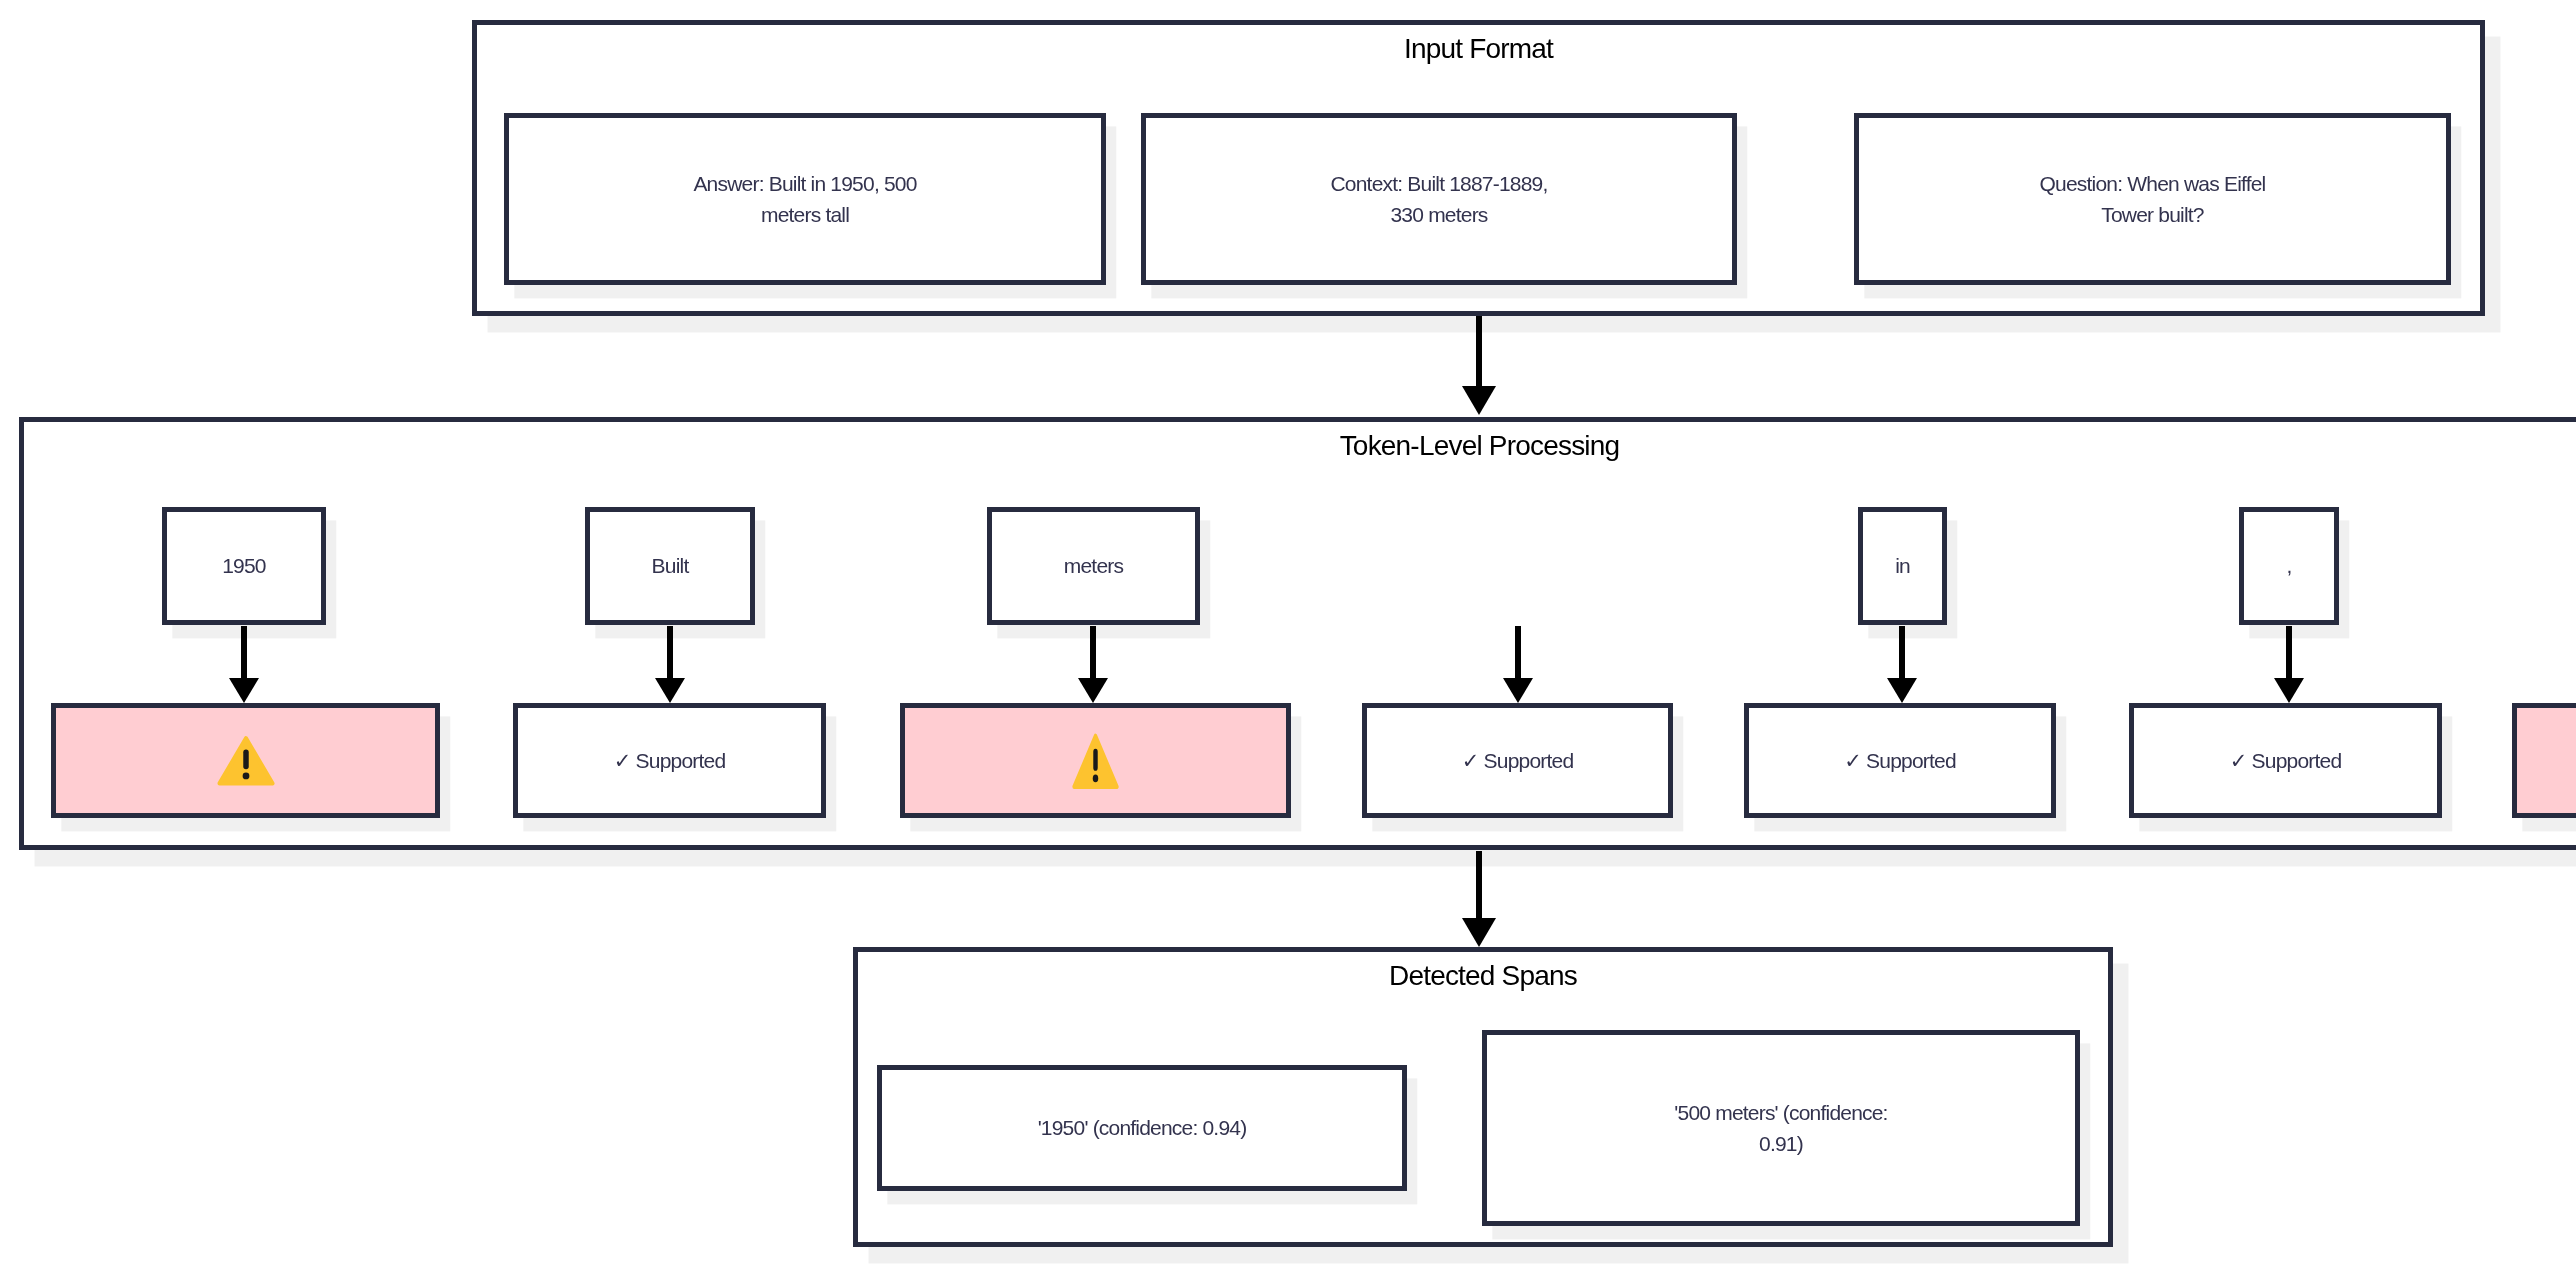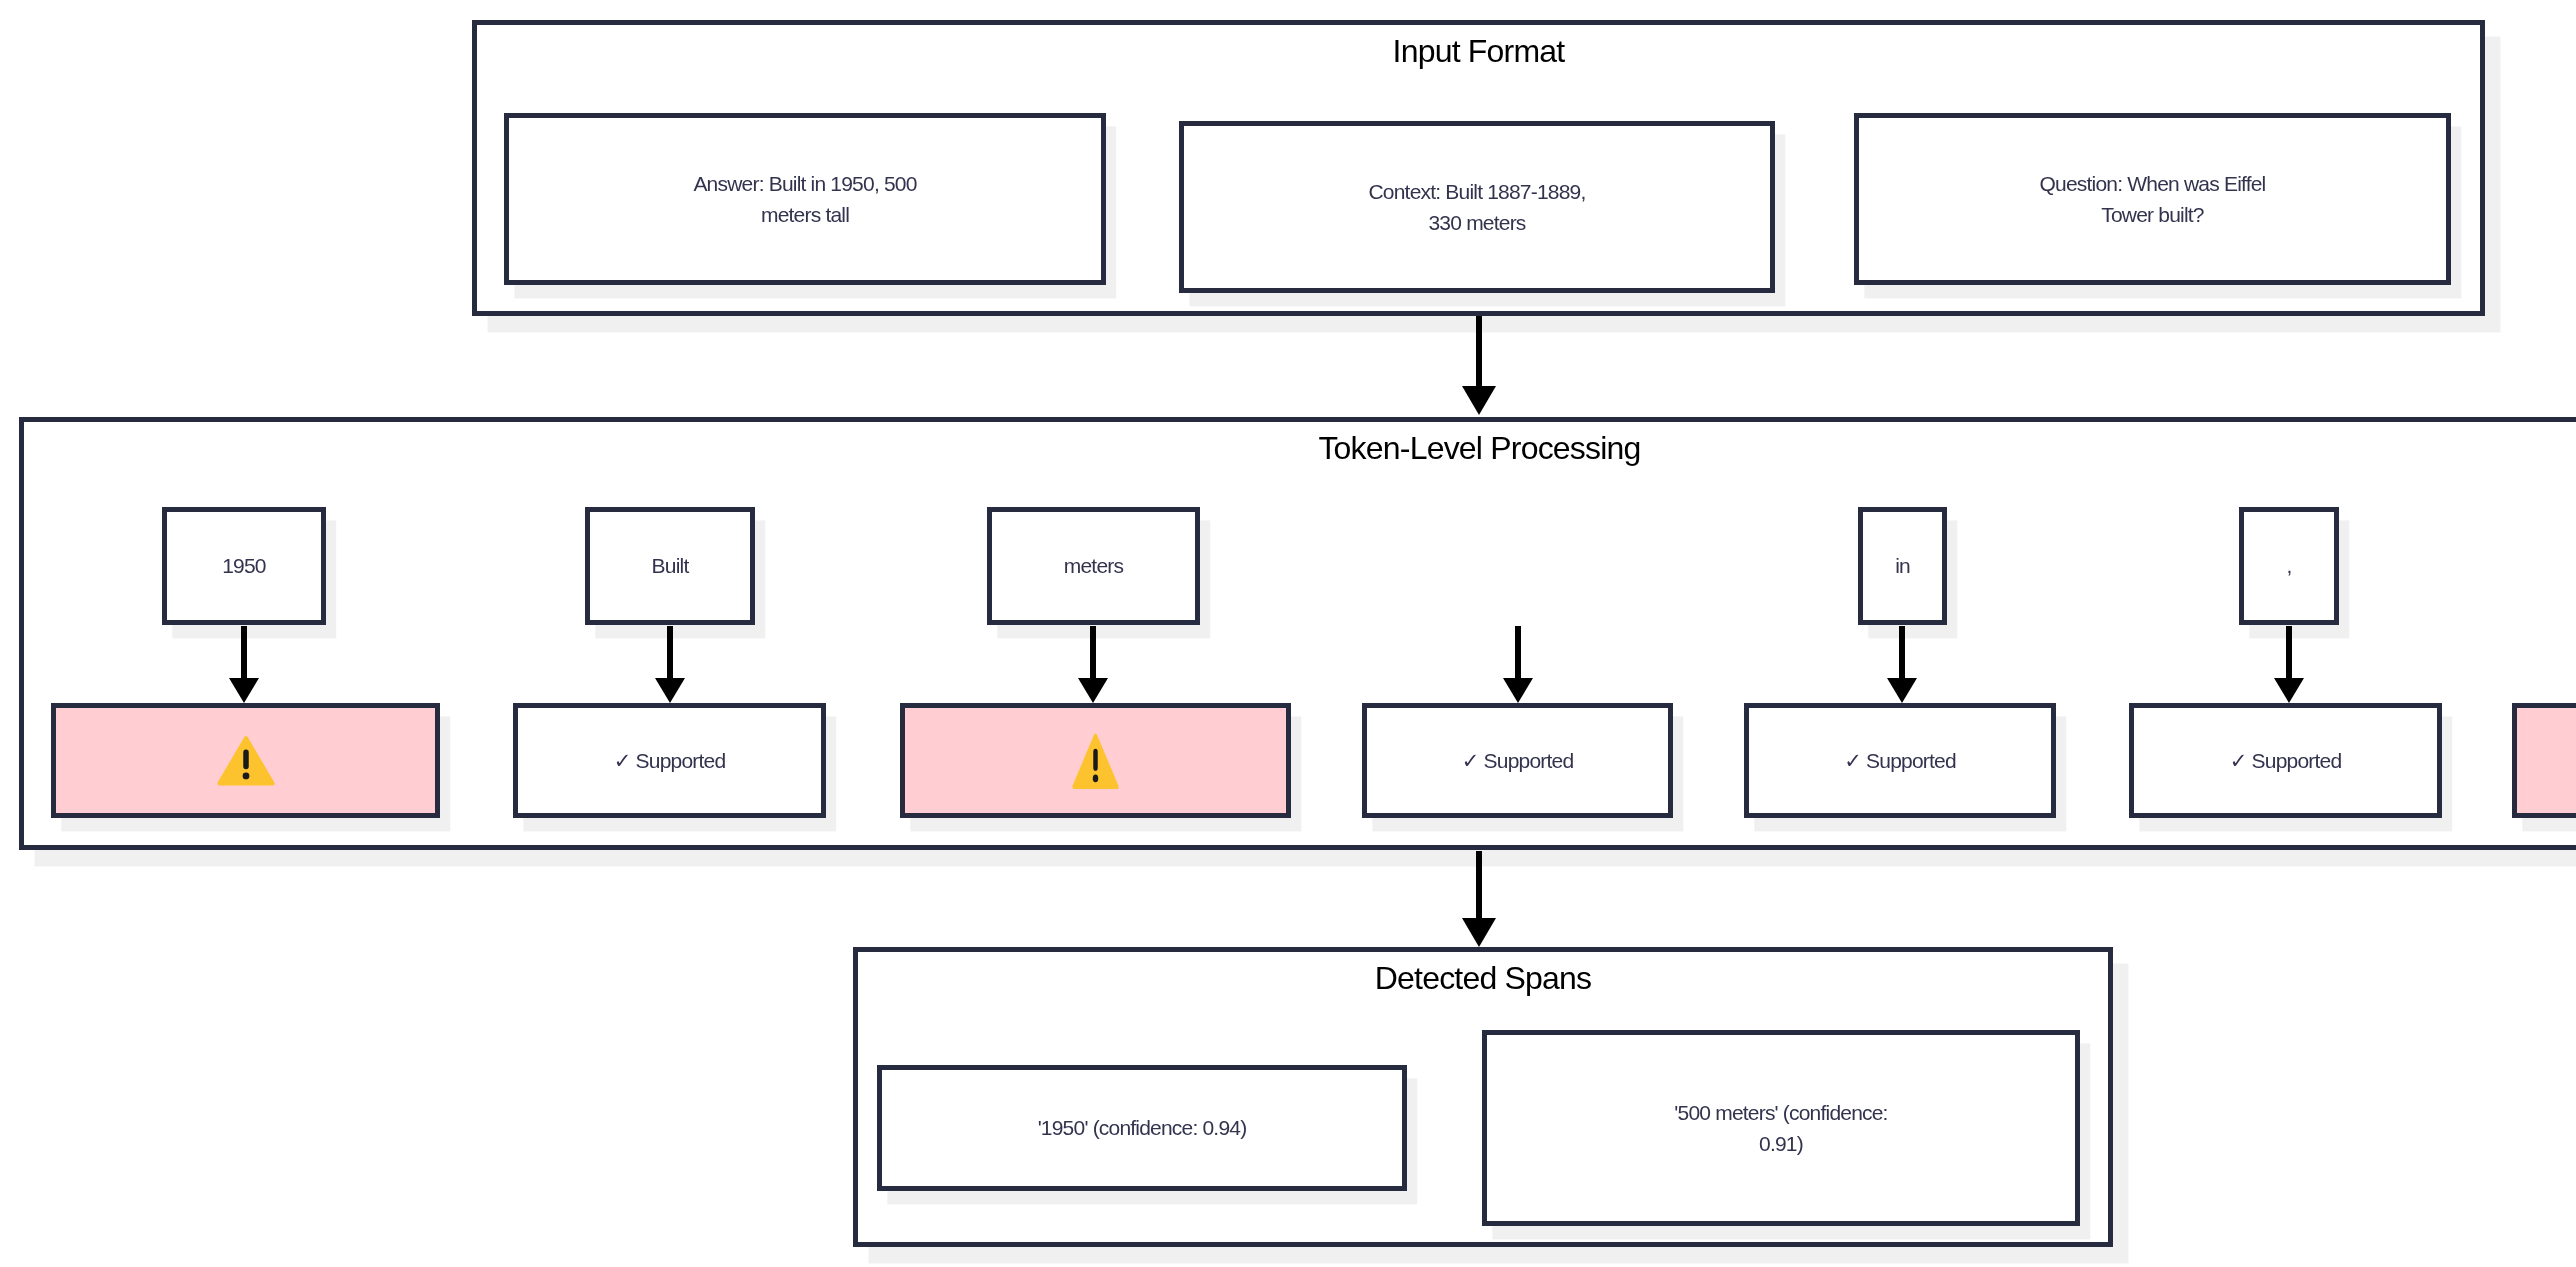--- a/index.html
+++ b/index.html
@@ -15,21 +15,21 @@
     position: absolute;
     box-sizing: border-box;
     background: var(--node-bg, #ffffff);
     border: 5.7px solid var(--border, #272b3f);
     box-shadow: 15.5px 16.5px 0 rgba(0,0,0,0.06);
   }
   .container-title {
     position: absolute;
     top: 8.2px; left: 0; right: 0;
     text-align: center;
-    font-size: 32px;
+    font-size: 28px;
     letter-spacing: -0.8px;
     color: var(--title-text, #000000);
   }
   .node {
     position: absolute;
     box-sizing: border-box;
     background: var(--node-bg, #ffffff);
     border: 5.2px solid var(--border, #272b3f);
     box-shadow: 10.3px 13.4px 0 rgba(0,0,0,0.06);
     display: flex;
@@ -72,21 +72,21 @@
 <div class="canvas">
 
   <section class="container" style="left:472px; top:20px; width:2013px; height:296px;">
     <div class="container-title">Input Format</div>
   </section>
 
   <div class="node" style="left:504px; top:113px; width:602px; height:172px;">
     <span>Answer: Built in 1950, 500
 meters tall</span>
   </div>
-  <div class="node" style="left:1179px; top:113px; width:596px; height:172px;margin-top:8px;">
+  <div class="node" style="left:1141px; top:113px; width:596px; height:172px;">
     <span>Context: Built 1887-1889,
 330 meters</span>
   </div>
   <div class="node" style="left:1854px; top:113px; width:597px; height:172px;">
     <span>Question: When was Eiffel
 Tower built?</span>
   </div>
 
   <div class="varrow" style="left:1462px; top:316px; height:99px;">
     <div class="shaft"></div>

